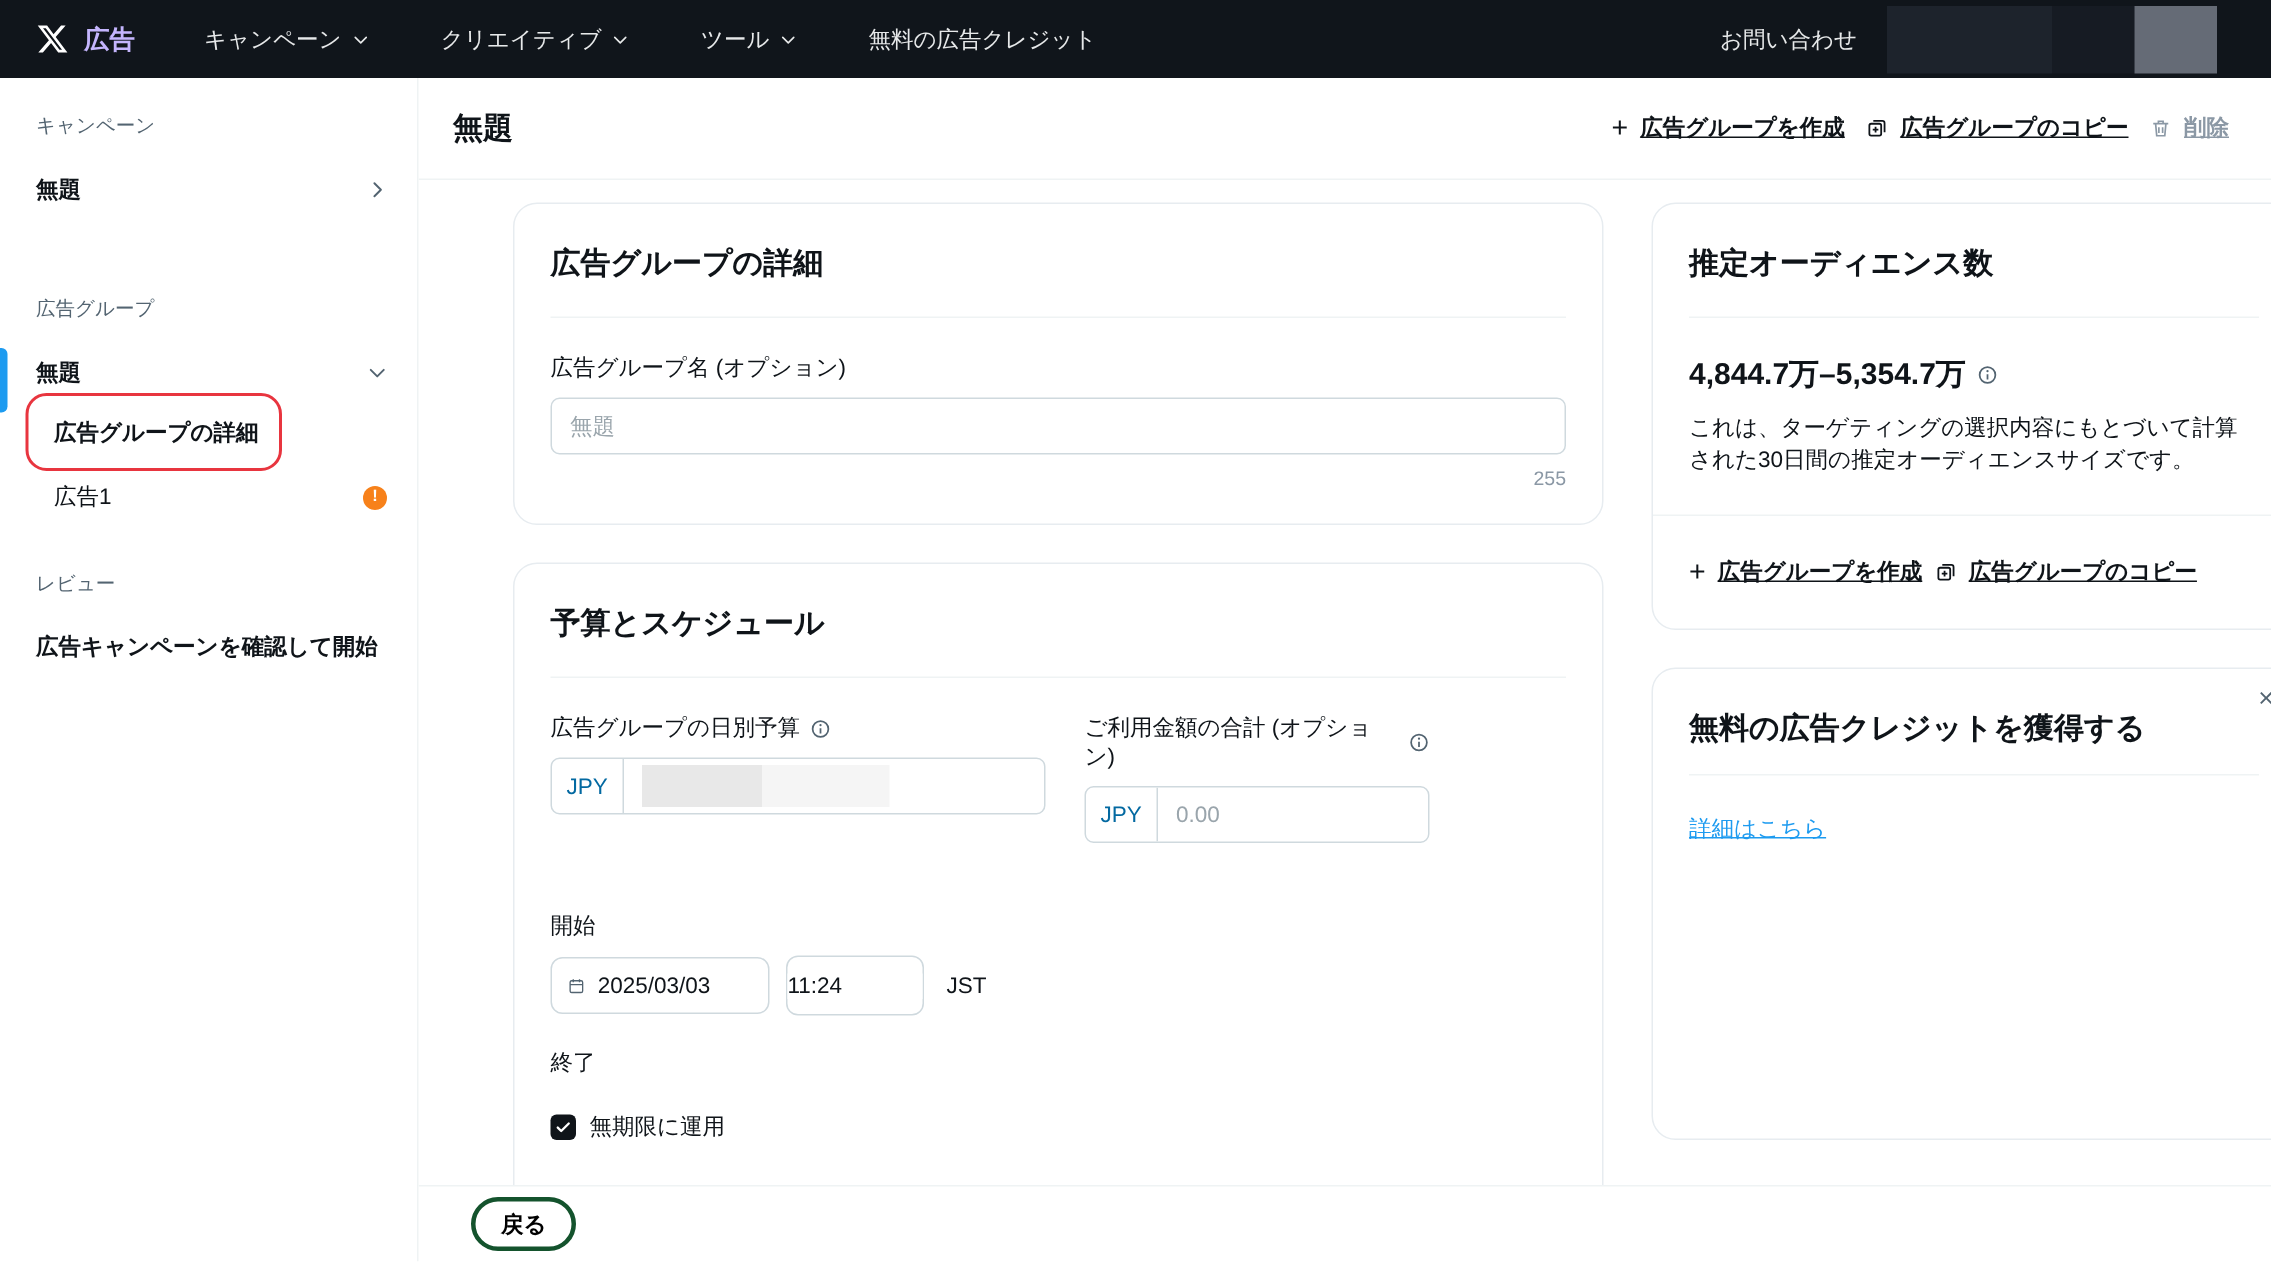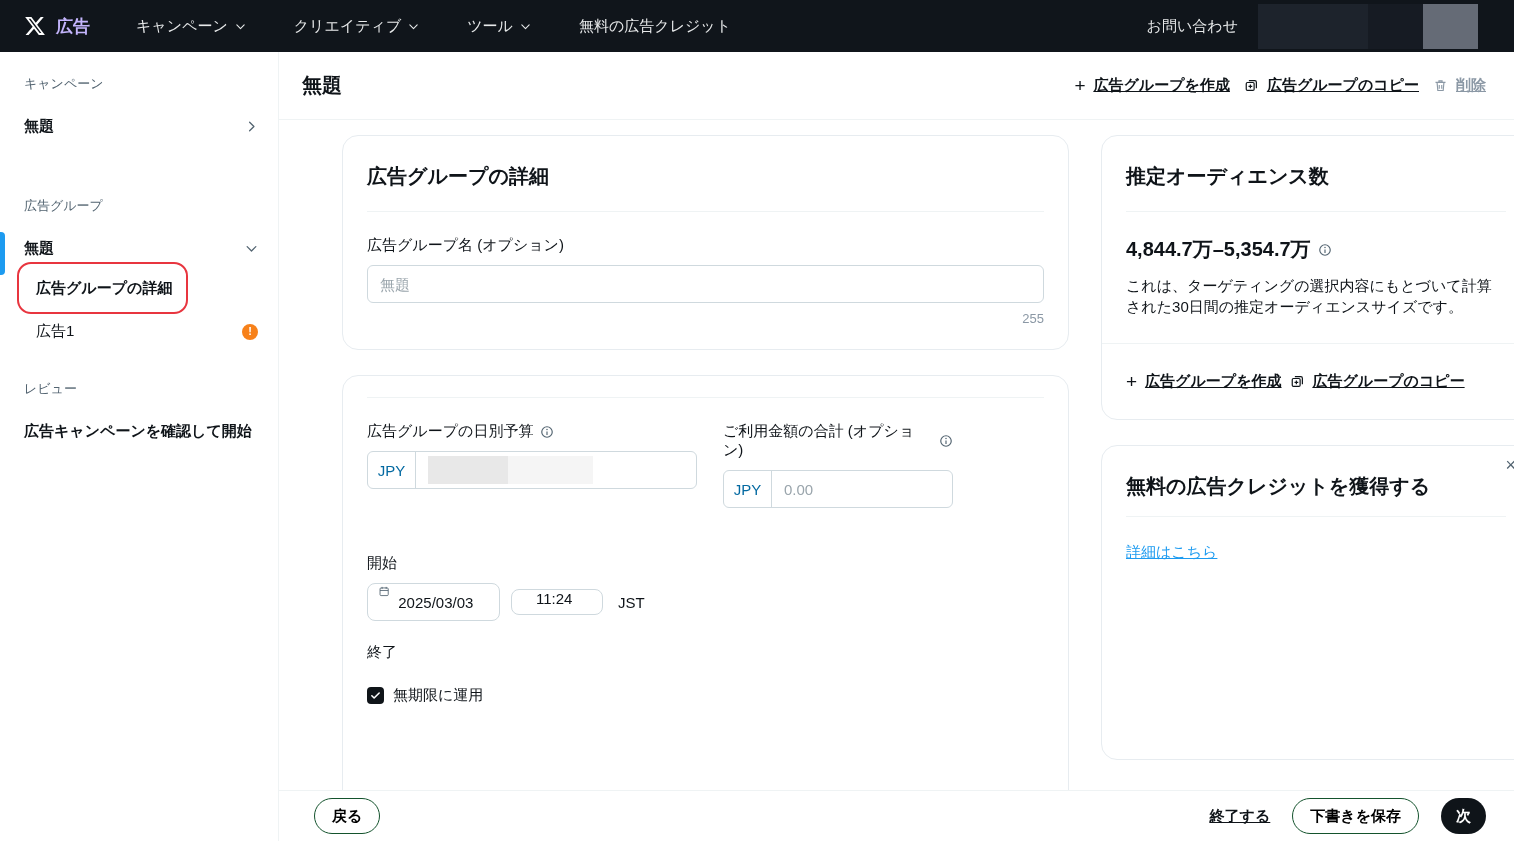--- a/index.html
+++ b/index.html
@@ -70,23 +70,23 @@
   .money-prefix { width:48px; flex:none; display:flex; align-items:center; justify-content:center; border-right:1px solid #cfd9de; color:#0369a1; font-size:15px; }
   .money-value { flex:1; display:flex; align-items:center; padding:0 12px; }
   .money-value input { border:none; outline:none; width:100%; font-size:15px; font-family:inherit; }
   .money-value input::placeholder { color:#9aa5ac; }
   .redacted-1 { width:80px; height:28px; background:#e8e8e8; }
   .redacted-2 { width:85px; height:28px; background:#f5f5f5; }
   .info-icon { color:#536471; display:inline-flex; }
   .info-icon svg { width:14px; height:14px; }
   .sched-label { margin-top:46px; font-size:15px; }
   .date-row { margin-top:10px; display:flex; align-items:center; gap:11px; }
-  .date-box { width:133px; height:38px; border:1px solid #cfd9de; border-radius:8px; display:flex; padding:0 10px; gap:8px; color:#536471; }
+  .date-box { width:146px; height:38px; border:1px solid #cfd9de; border-radius:8px; display:flex; align-items:center; padding:0 10px; gap:8px; color:#536471; }
   .date-box input { border:none; outline:none; width:100%; font-size:15px; font-family:inherit; color:#0f1419; }
-  .time-box { width:92px; height:26px; border:1px solid #cfd9de; border-radius:8px; display:flex; align-items:flex-start; padding:0 24px; }
+  .time-box { width:92px; height:40px; border:1px solid #cfd9de; border-radius:8px; display:flex; align-items:center; padding:0 0; }
   .time-box input { border:none; outline:none; width:100%; font-size:15px; font-family:inherit; color:#0f1419; }
   .tz { margin-left:4px; }
   .end-label { margin-top:22px; }
   .check-row { margin-top:24px; display:flex; align-items:center; gap:9px; cursor:pointer; }
   .checkbox { width:17px; height:17px; background:#0f1419; border-radius:4px; display:flex; align-items:center; justify-content:center; flex:none; }
 
   
   .card-audience { margin-top:15px; height:285px; display:flex; flex-direction:column; overflow:hidden; }
   .audience-number { margin-top:24px; font-size:20px; font-weight:bold; display:flex; align-items:center; gap:7px; }
   .audience-desc { margin-top:12px; line-height:21px; }
@@ -95,21 +95,21 @@
   .audience-footer .txt { text-decoration:underline; cursor:pointer; }
   .audience-footer svg { width:15px; height:15px; flex:none; }
 
   .card-credit { margin-top:25px; height:315px; position:relative; }
   .close-icon { position:absolute; top:10px; right:14px; font-size:18px; color:#536471; cursor:pointer; line-height:1; }
   .credit-body { margin-top:22px; line-height:21.5px; }
   .credit-link { display:inline-block; margin-top:26px; color:#1d9bf0; text-decoration:underline; cursor:pointer; }
 
   
   .bottom-bar { height:51px; flex:none; border-top:1px solid #eff3f4; background:#fff; display:flex; align-items:center; padding:0 28px 0 35px; }
-  .pill-btn { height:36px; padding:0 17px; border:1px solid #14532d; border-radius:18px; background:#fff; font-weight:bold; font-size:15px; font-family:inherit; display:flex; align-items:center; cursor:pointer; }
+  .pill-btn { height:36px; padding:0 17px; border:3px solid #14532d; border-radius:18px; background:#fff; font-weight:bold; font-size:15px; font-family:inherit; display:flex; align-items:center; cursor:pointer; }
   .bar-right { margin-left:auto; display:flex; align-items:center; gap:22px; }
   .exit-link { font-weight:bold; text-decoration:underline; cursor:pointer; }
   .next-btn { height:36px; padding:0 15px; border:none; border-radius:18px; background:#0f1419; color:#fff; font-weight:bold; font-size:15px; font-family:inherit; display:flex; align-items:center; cursor:pointer; }
 </style>
 </head>
 <body>
 
 <nav class="navbar">
   <svg class="xlogo" viewBox="0 0 24 24">
       <path fill="#fff" d="M18.244 2.25h3.308l-7.227 8.26 8.502 11.24H16.17l-5.214-6.817L4.99 21.75H1.68l7.73-8.835L1.254 2.25H8.08l4.713 6.231zm-1.161 17.52h1.833L7.084 4.126H5.117z"></path>
@@ -204,20 +204,21 @@
 
         <section class="card card-detail">
           <h2 class="card-title">広告グループの詳細</h2>
           <div class="card-divider"></div>
           <div class="field-label">広告グループ名 (オプション)</div>
           <input class="text-input" type="text" placeholder="無題" style="">
           <div class="char-counter">255</div>
         </section>
 
         <section class="card card-budget">
+          <h2 class="card-title">予算とスケジュール</h2>
           <div class="card-divider"></div>
           <div class="fields-row">
             <div class="field-col1">
               <div class="field-label">
                 <span>広告グループの日別予算</span>
                 <span class="info-icon">
                     <svg viewBox="0 0 24 24">
                       <circle cx="12" cy="12" r="9" fill="none" stroke="currentColor" stroke-width="2"></circle>
                       <path d="M12 11v6" stroke="currentColor" stroke-width="2"></path>
                       <circle cx="12" cy="7.6" r="1.3" fill="currentColor"></circle>
@@ -313,20 +314,15 @@
           <span class="close-icon">×</span>
           <h2 class="card-title">無料の広告クレジットを獲得する</h2>
           <div class="card-divider" style="margin-top:16px;"></div>
           <span class="credit-link">詳細はこちら</span>
         </section>
       </div>
     </div>
 
     <footer class="bottom-bar">
       <button class="pill-btn">戻る</button>
-      <div class="bar-right">
-        <span class="exit-link">終了する</span>
-        <button class="pill-btn">下書きを保存</button>
-        <button class="next-btn">次</button>
-      </div>
     </footer>
   </main>
 </div>
 
 </body></html>

